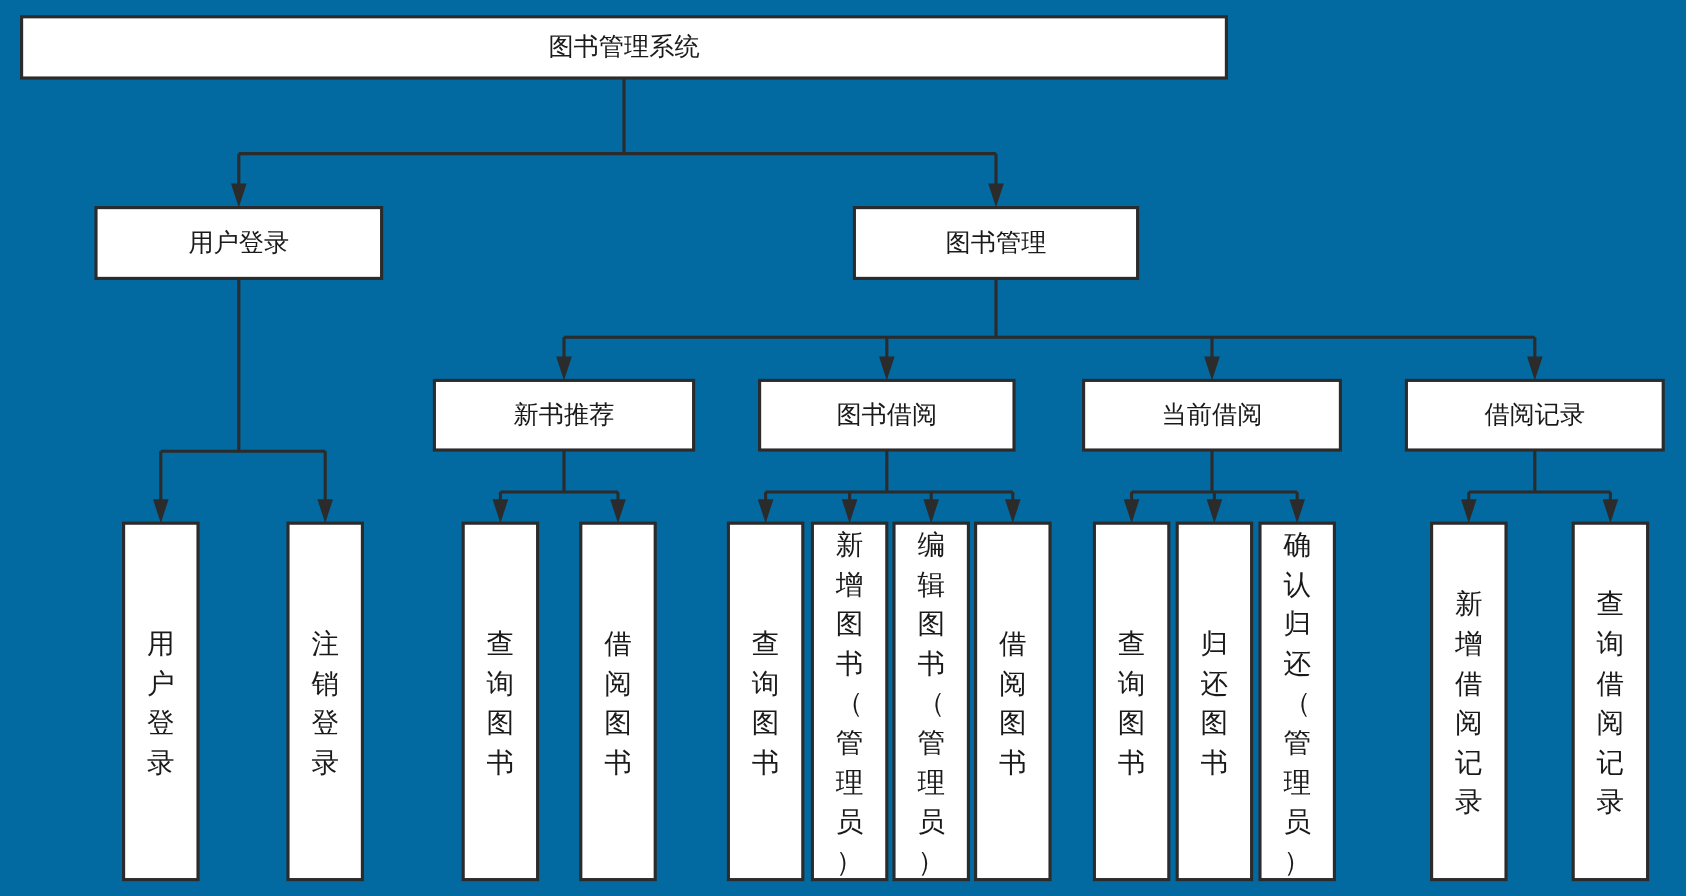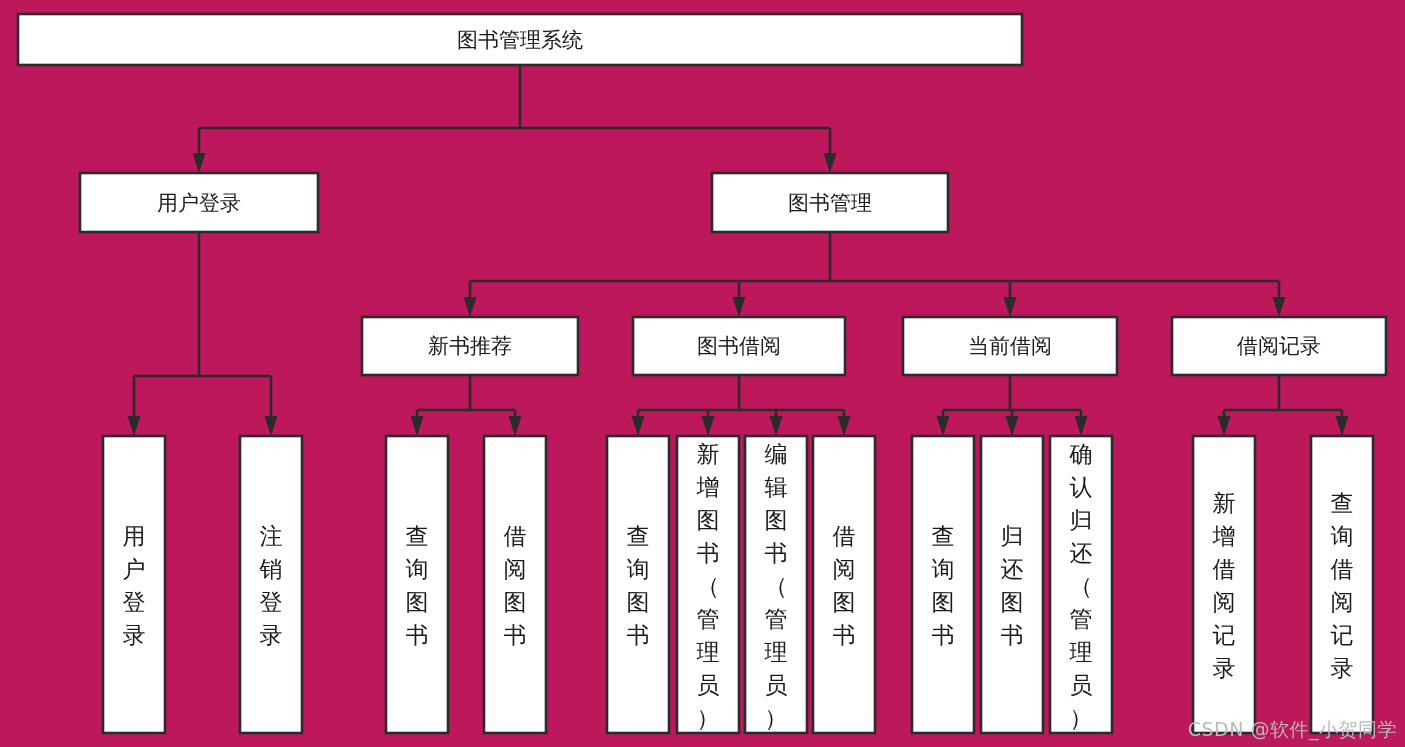--- a/index.html
+++ b/index.html
@@ -7,21 +7,21 @@
     padding: 0;
     background: #ffffff;
   }
   body {
     font-family: "DejaVu Sans", "Liberation Sans", sans-serif;
   }
   #diagram-root {
     position: relative;
     width: 1405px;
     height: 747px;
-    background: #be185d;
+    background: #0369a1;
     overflow: hidden;
   }
   svg.diagram-canvas {
     position: absolute;
     left: 0;
     top: 0;
     width: 1405px;
     height: 747px;
   }
   .node-box {
@@ -215,14 +215,13 @@
           <rect x="1193" y="436" width="62" height="297" class="node-box"></rect>
           <text x="1224" class="node-label-vert"><tspan x="1224" y="511.24">新</tspan><tspan x="1224" y="544.24">增</tspan><tspan x="1224" y="577.24">借</tspan><tspan x="1224" y="610.24">阅</tspan><tspan x="1224" y="643.24">记</tspan><tspan x="1224" y="676.24">录</tspan></text>
         </g>
         <g>
           <rect x="1311" y="436" width="62" height="297" class="node-box"></rect>
           <text x="1342" class="node-label-vert"><tspan x="1342" y="511.24">查</tspan><tspan x="1342" y="544.24">询</tspan><tspan x="1342" y="577.24">借</tspan><tspan x="1342" y="610.24">阅</tspan><tspan x="1342" y="643.24">记</tspan><tspan x="1342" y="676.24">录</tspan></text>
         </g>
       </g>
   </svg>
 
-  <div class="watermark">CSDN @软件_小贺同学</div>
 </div>
 
 </body></html>

